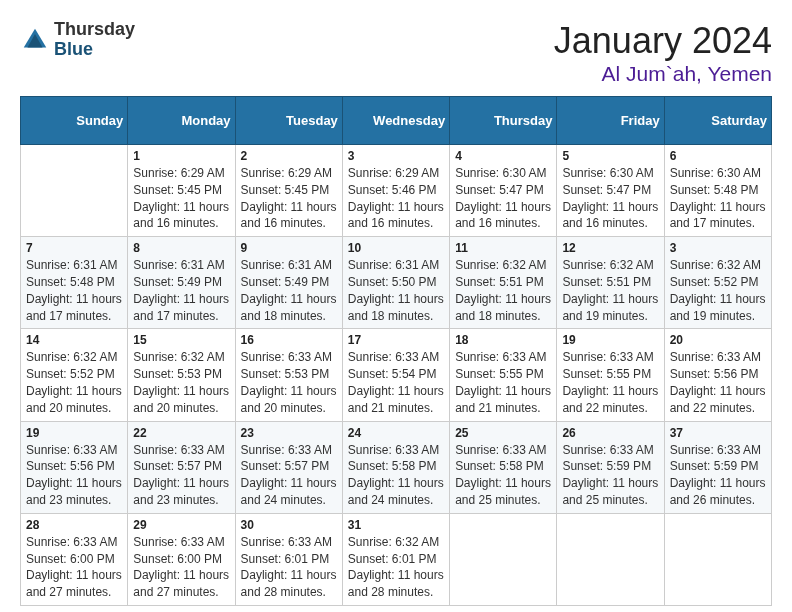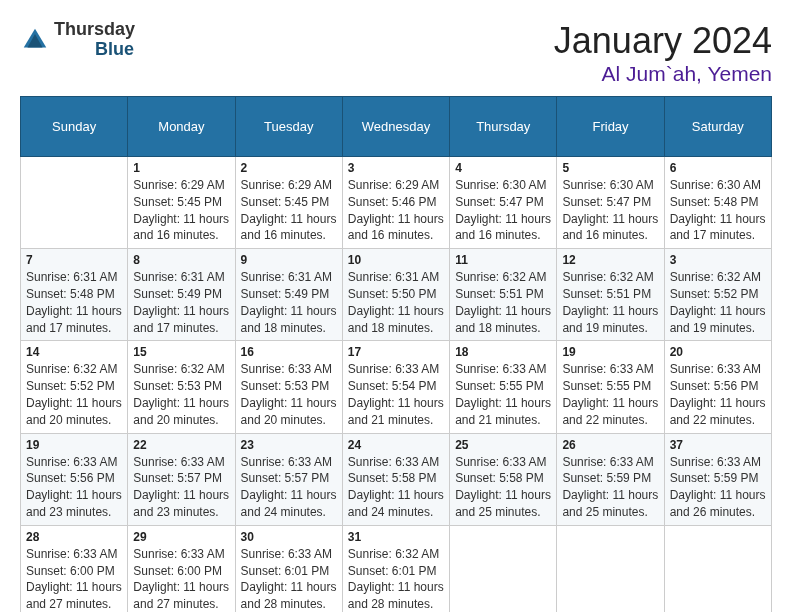--- a/index.html
+++ b/index.html
@@ -27,21 +27,20 @@
     }
     .logo-general {
       font-size: 18px;
       font-weight: bold;
       color: #333;
     }
     .logo-blue {
       font-size: 18px;
       font-weight: bold;
       color: #1a5276;
-      margin-left: 41px;
     }
     .logo-icon {
       width: 30px;
       height: 30px;
       margin-right: 4px;
     }
     .title-block {
       text-align: right;
       margin-left: 32px;
     }
@@ -55,24 +54,24 @@
       color: #4c1d95;
     }
     table {
       width: 100%;
       border-collapse: collapse;
       font-size: 11px;
     }
     thead tr th {
       background-color: #2471a3;
       color: #fff;
-      padding: 22px 4px;
-      text-align: center;
+      padding: 16px 4px;
+      text-align: right;
       font-size: 13px;
-      font-weight: normal;
+      font-weight: bold;
       border: 1px solid #1a5276;
     }
     tbody tr td {
       border: 1px solid #ccc;
       padding: 4px 5px;
       vertical-align: top;
       width: calc(100% / 7);
       height: 80px;
     }
     tbody tr:nth-child(even) td {

